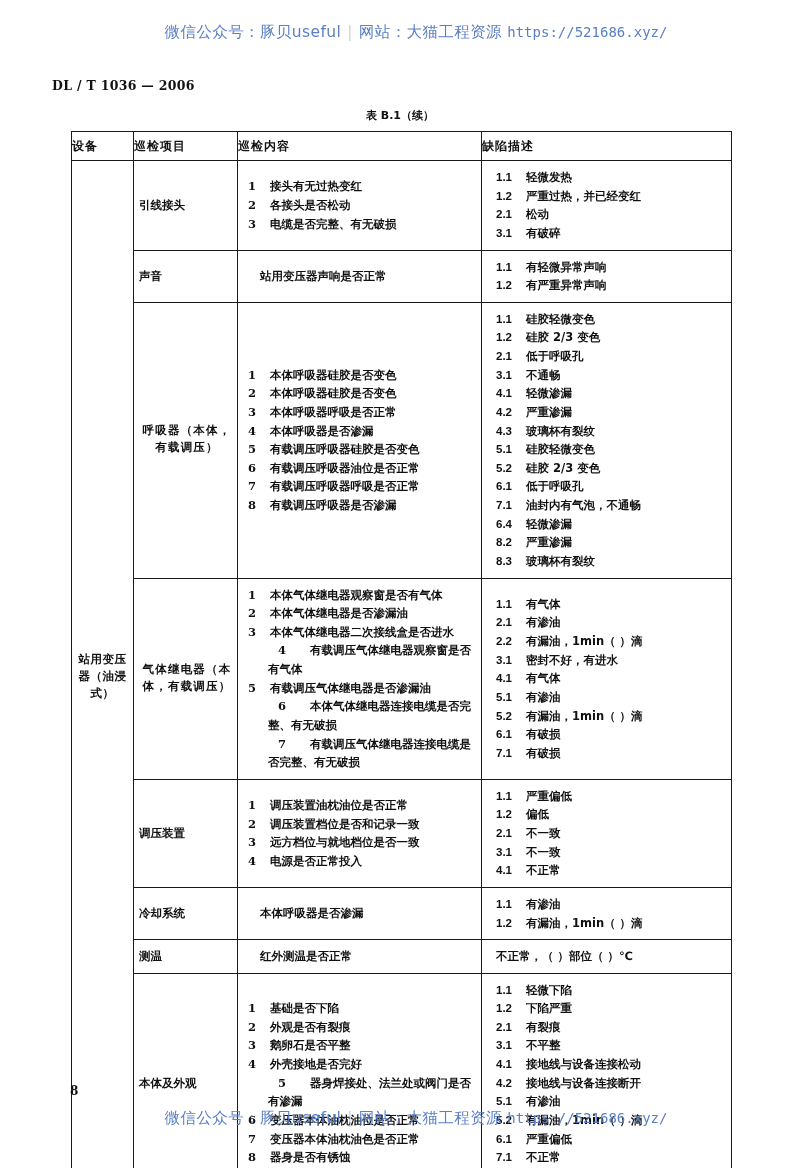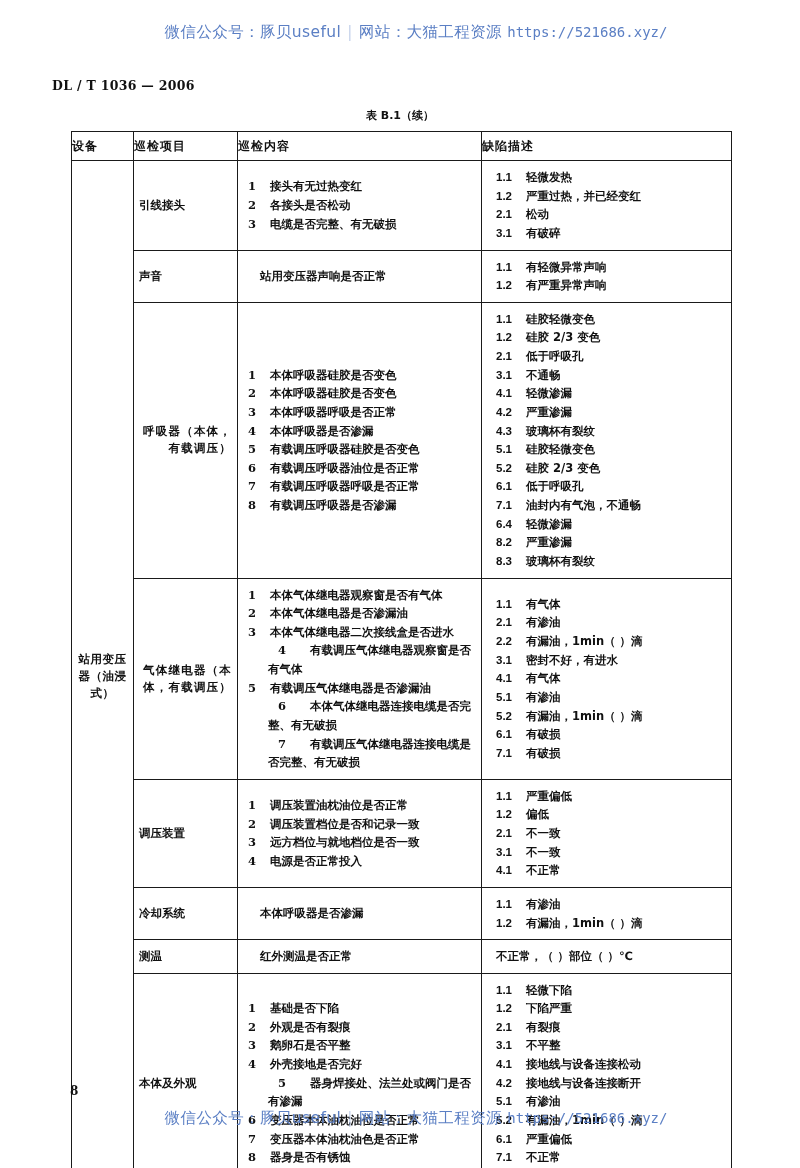--- a/index.html
+++ b/index.html
@@ -111,22 +111,23 @@
   }
   .cell-item {
     text-align: left;
     font-weight: bold;
     font-size: 11.5px;
     line-height: 1.45;
     padding: 0 5px !important;
   }
   .cell-item.wide-spaced {
     letter-spacing: 1.2px;
-    text-align: right;
+    text-align: center;
     padding-left: 8px !important;
+    font-family: Liberation Mono, monospace;
   }
   .cell-content {
     padding: 7px 6px 7px 10px !important;
     vertical-align: middle;
   }
   .cell-content.mid {
     vertical-align: middle;
   }
   .cell-defect {
     padding: 7px 6px 7px 14px !important;

